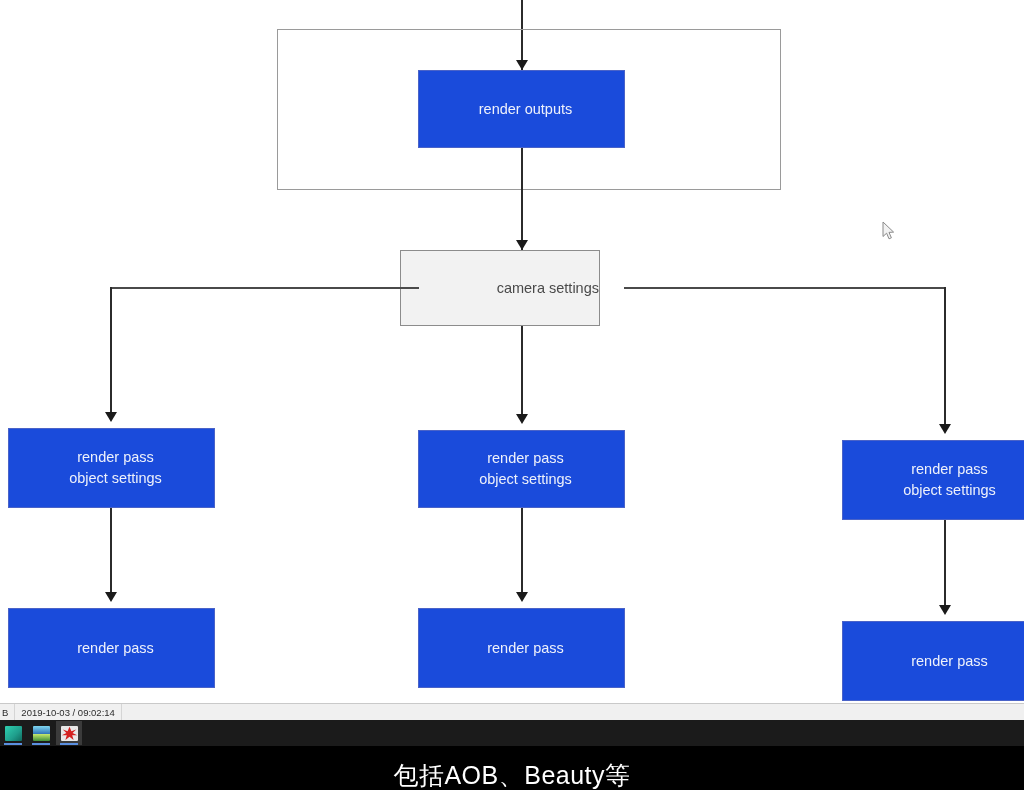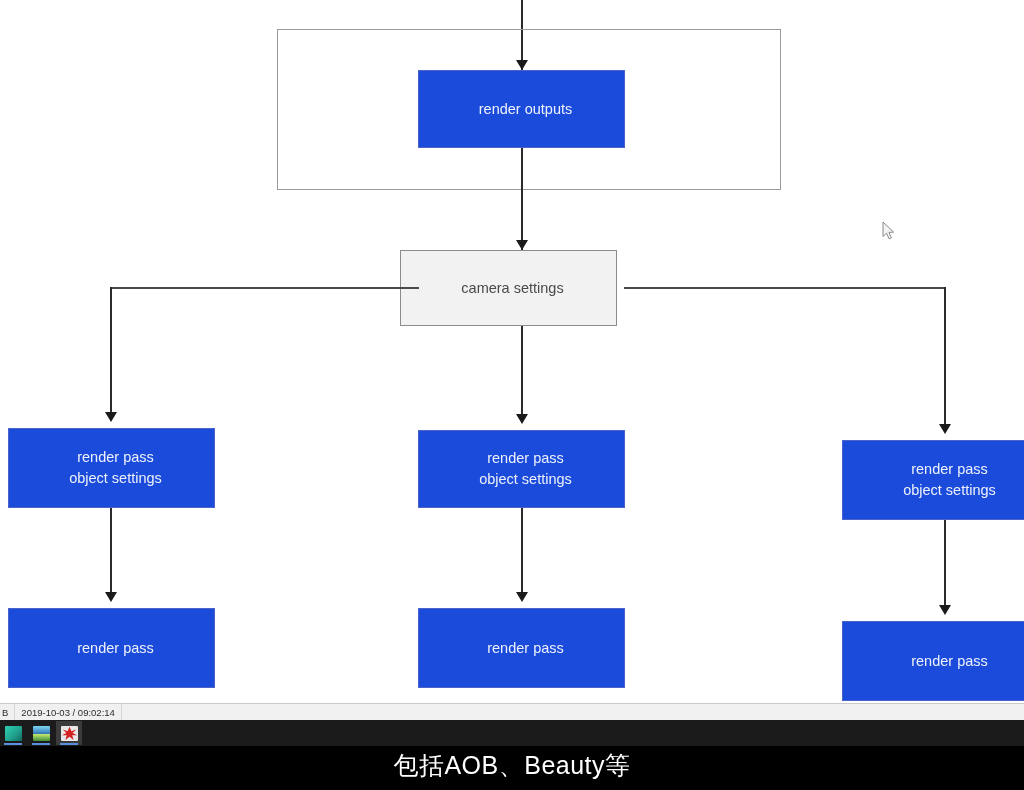--- a/index.html
+++ b/index.html
@@ -148,21 +148,21 @@
 
   
   #subtitle-band {
     position: absolute;
     left: 0;
     top: 746px;
     width: 1024px;
     height: 44px;
     background: #000000;
     display: flex;
-    align-items: flex-start;
+    align-items: center;
     justify-content: center;
     overflow: hidden;
   }
   #subtitle-text {
     color: #ffffff;
     font-size: 25px;
     letter-spacing: 0.5px;
     line-height: 1;
     transform: translateY(7px);
     white-space: nowrap;
@@ -180,21 +180,21 @@
 
     <div class="group-rect" style="left:277px; top:29px; width:502px; height:159px;"></div>
 
     <div class="node blue" style="left:418px; top:70px; width:207px; height:78px;">
       <span class="node-label">render outputs</span>
     </div>
 
     <div class="vline" style="left:521px; top:148px; height:102px;"></div>
     <div class="arrowhead" style="left:516px; top:240px;"></div>
 
-    <div class="node grey" style="left:400px; top:250px; width:217px; height:76px;">
+    <div class="node grey" style="left:400px; top:250px; width:200px; height:76px;justify-content:flex-end;">
       <span class="node-label">camera settings</span>
     </div>
 
     <div class="hline" style="left:110px; top:287px; width:309px;"></div>
     <div class="vline" style="left:110px; top:287px; height:133px;"></div>
     <div class="arrowhead" style="left:105px; top:412px;"></div>
 
     <div class="hline" style="left:624px; top:287px; width:321px;"></div>
     <div class="vline" style="left:944px; top:287px; height:145px;"></div>
     <div class="arrowhead" style="left:939px; top:424px;"></div>

